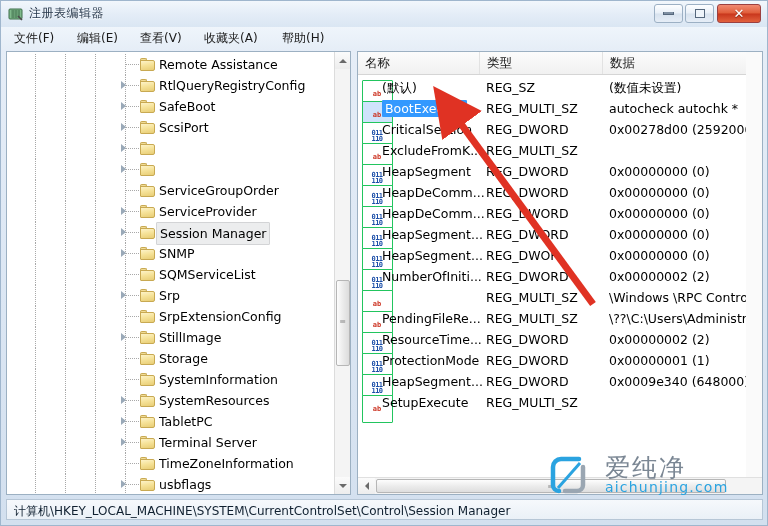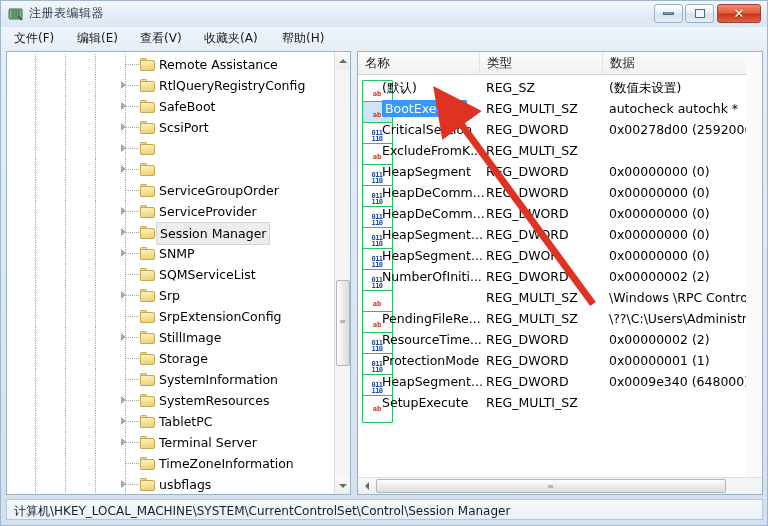--- a/index.html
+++ b/index.html
@@ -718,14 +718,25 @@
 
   <svg id="arrow-svg">
     <defs>
       <marker id="ahead" markerWidth="7" markerHeight="7" refX="2.2" refY="3.5" orient="auto">
         <path d="M0,0 L7,3.5 L0,7 Z" fill="#e03223"></path>
       </marker>
     </defs>
     <line id="arrow-line" x1="592" y1="303" x2="452" y2="112" stroke="#e03223" stroke-width="7" stroke-linecap="butt" marker-end="url(#ahead)"></line>
   </svg>
 
+  <div id="watermark">
+    <span id="wm-mark">
+      <svg width="42" height="40" viewBox="0 0 42 40">
+        <path d="M30 4 H12 A8 8 0 0 0 4 12 V30 A6 6 0 0 0 10 36" fill="none" stroke="#2aa3e0" stroke-width="4.5" stroke-linecap="round"></path>
+        <path d="M9 33 L31 8" fill="none" stroke="#2aa3e0" stroke-width="3"></path>
+        <path d="M34 12 V30 A6 6 0 0 1 28 36 H16" fill="none" stroke="#9aa6b2" stroke-width="4.5" stroke-linecap="round"></path>
+      </svg>
+    </span>
+    <span id="wm-cn">爱纯净</span>
+    <span id="wm-en">aichunjing.com</span>
+  </div>
 
 </div>
 
 </body></html>

